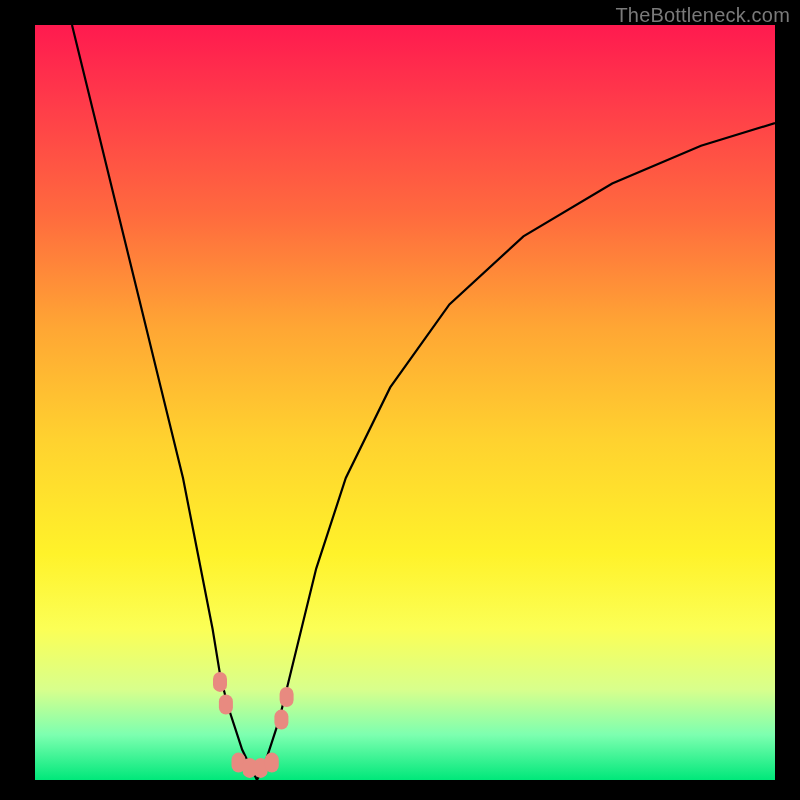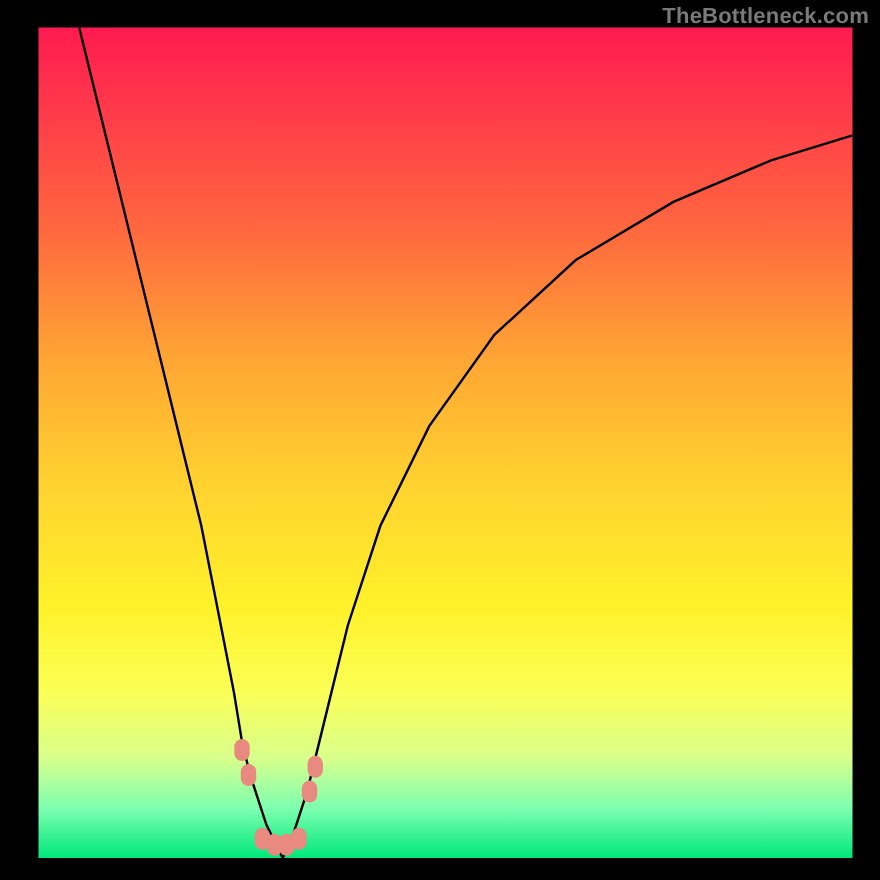--- a/index.html
+++ b/index.html
@@ -36,21 +36,21 @@
       #7dffb0 94%,
       #00e87a 100%
     );
   }
   .watermark {
     position: absolute;
     top: 4px;
     right: 10px;
     color: #7a7a7a;
     font-size: 20px;
-    font-weight: 700;
+    font-weight: 400;
     letter-spacing: 0.2px;
     user-select: none;
   }
   svg.curves {
     position: absolute;
     left: 0; top: 0;
     width: 740px;
     height: 755px;
   }
   .curve {

